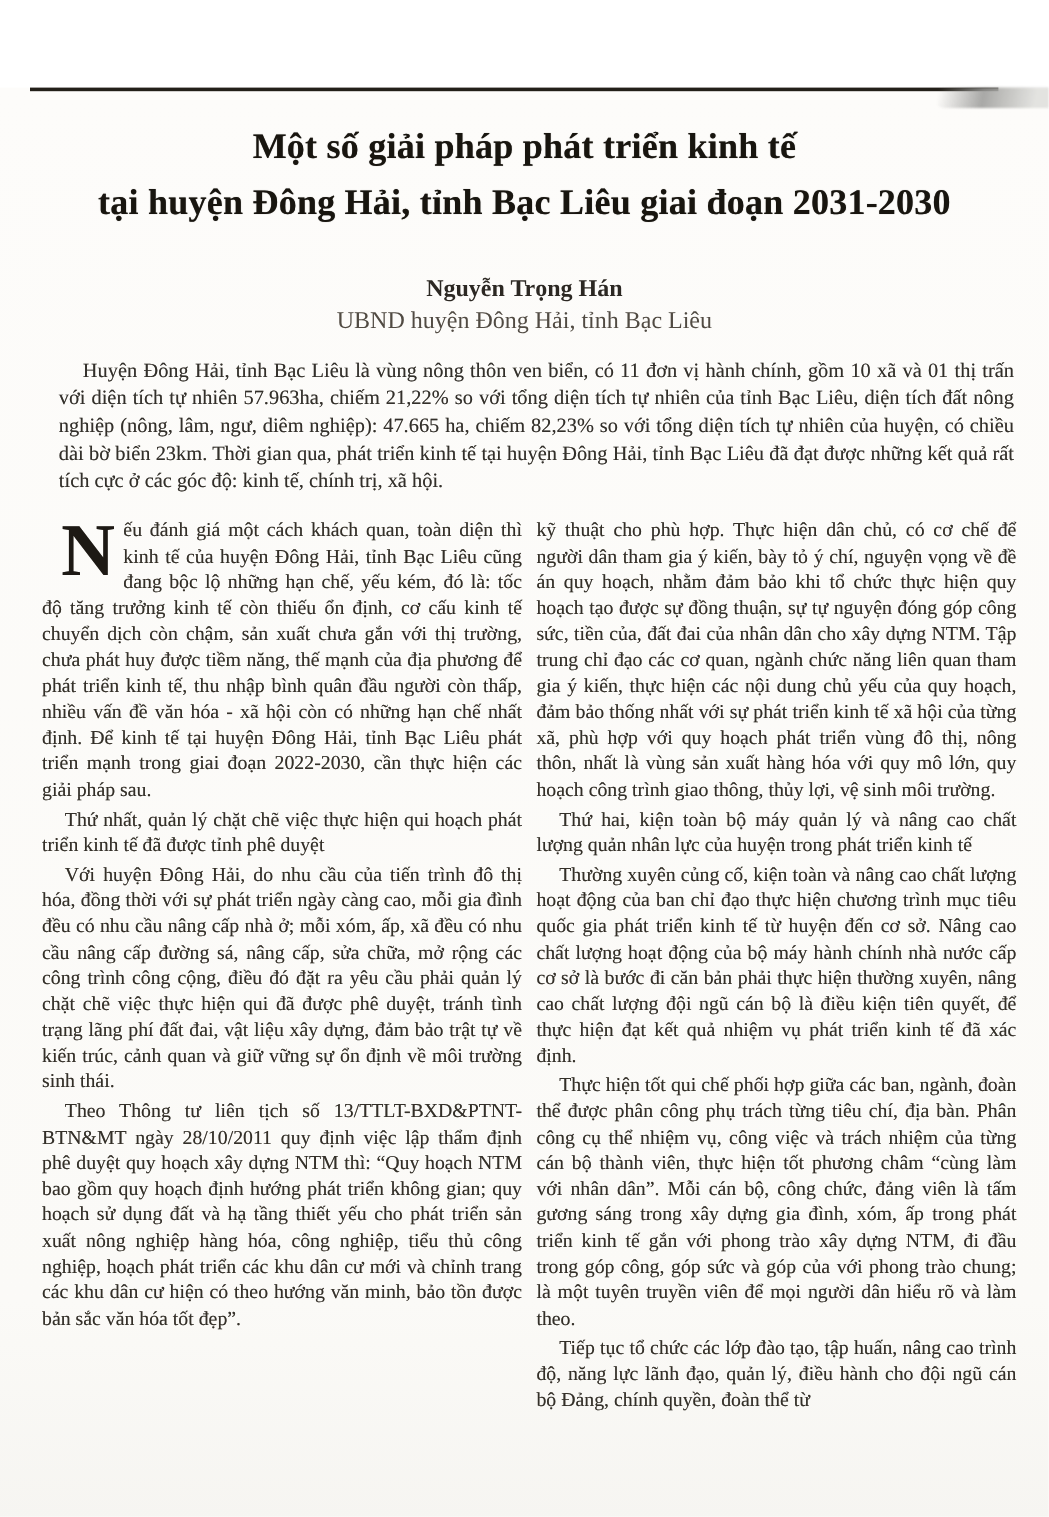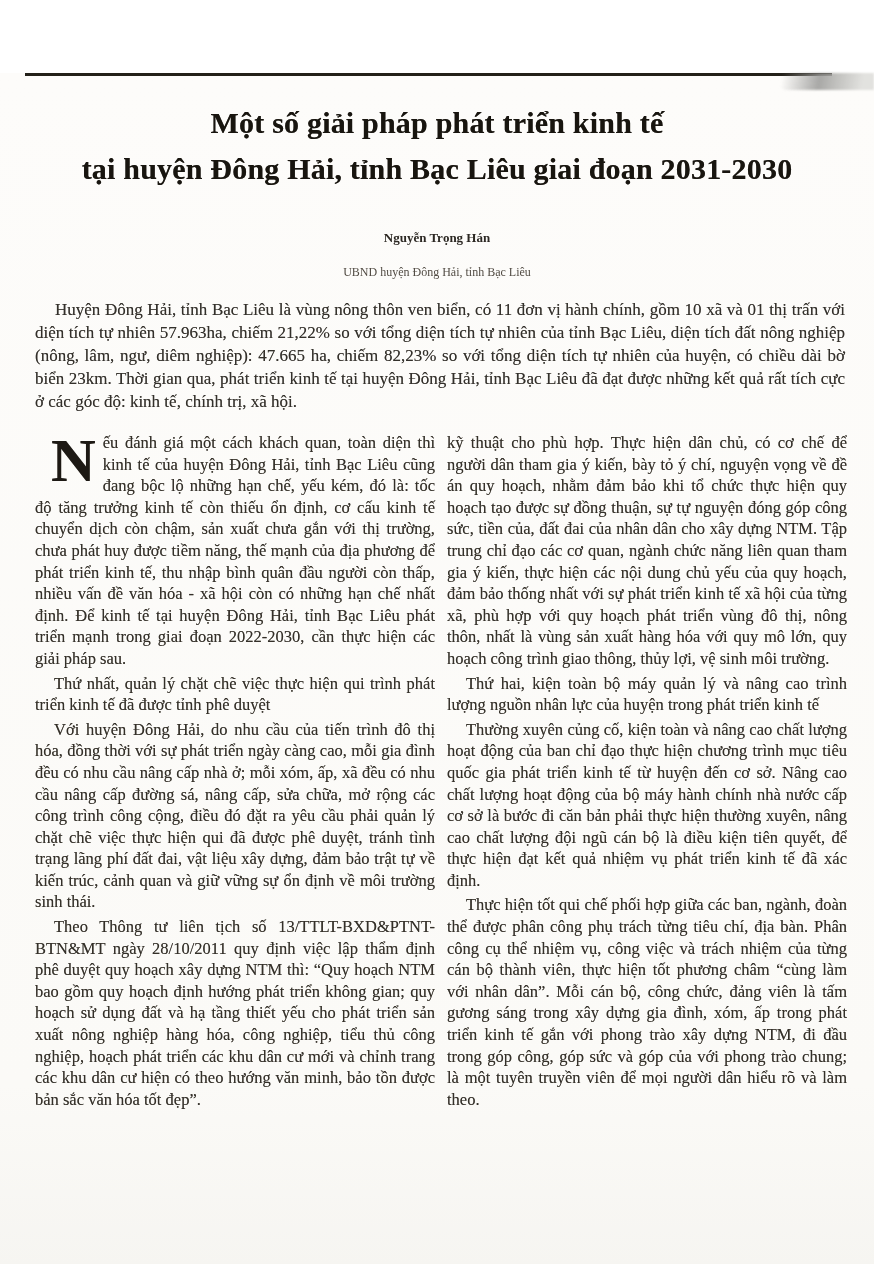--- a/index.html
+++ b/index.html
@@ -35,32 +35,32 @@
     font-weight: bold;
     line-height: 46px;
     color: #18150f;
     letter-spacing: 0.2px;
     text-shadow: 0 0 0.6px rgba(20,16,10,.65);
   }
   .title span { display: block; }
   .author {
     margin-top: 38px;
     text-align: center;
-    font-size: 13px;
+    font-size: 20px;
     font-weight: bold;
     color: #2c2823;
   }
   .affiliation {
-    margin-top: 19px;
+    margin-top: 3px;
     text-align: center;
-    font-size: 12px;
+    font-size: 20px;
     color: #514b43;
   }
   .abstract {
-    margin: 18px 29px 0 35px;
+    margin: 18px 29px 0 49px;
     font-size: 17px;
     line-height: 23px;
     text-align: justify;
     text-indent: 20px;
     color: #33302b;
     text-shadow: 0 0 0.4px rgba(45,40,32,.5);
   }
   .columns {
     display: flex;
     gap: 12px;
@@ -101,25 +101,26 @@
   </h1>
 
   <div class="author">Nguyễn Trọng Hán</div>
   <div class="affiliation">UBND huyện Đông Hải, tỉnh Bạc Liêu</div>
 
   <p class="abstract">Huyện Đông Hải, tỉnh Bạc Liêu là vùng nông thôn ven biển, có 11 đơn vị hành chính, gồm 10 xã và 01 thị trấn với diện tích tự nhiên 57.963ha, chiếm 21,22% so với tổng diện tích tự nhiên của tỉnh Bạc Liêu, diện tích đất nông nghiệp (nông, lâm, ngư, diêm nghiệp): 47.665 ha, chiếm 82,23% so với tổng diện tích tự nhiên của huyện, có chiều dài bờ biển 23km. Thời gian qua, phát triển kinh tế tại huyện Đông Hải, tỉnh Bạc Liêu đã đạt được những kết quả rất tích cực ở các góc độ: kinh tế, chính trị, xã hội.</p>
 
   <div class="columns">
     <div class="col">
       <p class="para noindent"><span class="dropcap">N</span><span>ếu đánh giá một cách khách quan, toàn diện thì kinh tế của huyện Đông Hải, tỉnh Bạc Liêu cũng đang bộc lộ những hạn chế, yếu kém, đó là: tốc độ tăng trưởng kinh tế còn thiếu ổn định, cơ cấu kinh tế chuyển dịch còn chậm, sản xuất chưa gắn với thị trường, chưa phát huy được tiềm năng, thế mạnh của địa phương để phát triển kinh tế, thu nhập bình quân đầu người còn thấp, nhiều vấn đề văn hóa - xã hội còn có những hạn chế nhất định. Để kinh tế tại huyện Đông Hải, tỉnh Bạc Liêu phát triển mạnh trong giai đoạn 2022-2030, cần thực hiện các giải pháp sau.</span></p>
-      <p class="para">Thứ nhất, quản lý chặt chẽ việc thực hiện qui trình phát triển kinh tế đã được tỉnh phê duyệt</p>
+      <p class="para">Thứ nhất, quản lý chặt chẽ việc thực hiện qui hoạch phát triển kinh tế đã được tỉnh phê duyệt</p>
       <p class="para">Với huyện Đông Hải, do nhu cầu của tiến trình đô thị hóa, đồng thời với sự phát triển ngày càng cao, mỗi gia đình đều có nhu cầu nâng cấp nhà ở; mỗi xóm, ấp, xã đều có nhu cầu nâng cấp đường sá, nâng cấp, sửa chữa, mở rộng các công trình công cộng, điều đó đặt ra yêu cầu phải quản lý chặt chẽ việc thực hiện qui đã được phê duyệt, tránh tình trạng lãng phí đất đai, vật liệu xây dựng, đảm bảo trật tự về kiến trúc, cảnh quan và giữ vững sự ổn định về môi trường sinh thái.</p>
       <p class="para">Theo Thông tư liên tịch số 13/TTLT-BXD&amp;PTNT-BTN&amp;MT ngày 28/10/2011 quy định việc lập thẩm định phê duyệt quy hoạch xây dựng NTM thì: “Quy hoạch NTM bao gồm quy hoạch định hướng phát triển không gian; quy hoạch sử dụng đất và hạ tầng thiết yếu cho phát triển sản xuất nông nghiệp hàng hóa, công nghiệp, tiểu thủ công nghiệp, hoạch phát triển các khu dân cư mới và chỉnh trang các khu dân cư hiện có theo hướng văn minh, bảo tồn được bản sắc văn hóa tốt đẹp”.</p>
     </div>
     <div class="col">
       <p class="para noindent">kỹ thuật cho phù hợp. Thực hiện dân chủ, có cơ chế để người dân tham gia ý kiến, bày tỏ ý chí, nguyện vọng về đề án quy hoạch, nhằm đảm bảo khi tổ chức thực hiện quy hoạch tạo được sự đồng thuận, sự tự nguyện đóng góp công sức, tiền của, đất đai của nhân dân cho xây dựng NTM. Tập trung chỉ đạo các cơ quan, ngành chức năng liên quan tham gia ý kiến, thực hiện các nội dung chủ yếu của quy hoạch, đảm bảo thống nhất với sự phát triển kinh tế xã hội của từng xã, phù hợp với quy hoạch phát triển vùng đô thị, nông thôn, nhất là vùng sản xuất hàng hóa với quy mô lớn, quy hoạch công trình giao thông, thủy lợi, vệ sinh môi trường.</p>
-      <p class="para">Thứ hai, kiện toàn bộ máy quản lý và nâng cao trình lượng nguồn nhân lực của huyện trong phát triển kinh tế</p>
+      <p class="para">Thứ hai, kiện toàn bộ máy quản lý và nâng cao chất lượng quản nhân lực của huyện trong phát triển kinh tế</p>
       <p class="para">Thường xuyên củng cố, kiện toàn và nâng cao chất lượng hoạt động của ban chỉ đạo thực hiện chương trình mục tiêu quốc gia phát triển kinh tế từ huyện đến cơ sở. Nâng cao chất lượng hoạt động của bộ máy hành chính nhà nước cấp cơ sở là bước đi căn bản phải thực hiện thường xuyên, nâng cao chất lượng đội ngũ cán bộ là điều kiện tiên quyết, để thực hiện đạt kết quả nhiệm vụ phát triển kinh tế đã xác định.</p>
       <p class="para">Thực hiện tốt qui chế phối hợp giữa các ban, ngành, đoàn thể được phân công phụ trách từng tiêu chí, địa bàn. Phân công cụ thể nhiệm vụ, công việc và trách nhiệm của từng cán bộ thành viên, thực hiện tốt phương châm “cùng làm với nhân dân”. Mỗi cán bộ, công chức, đảng viên là tấm gương sáng trong xây dựng gia đình, xóm, ấp trong phát triển kinh tế gắn với phong trào xây dựng NTM, đi đầu trong góp công, góp sức và góp của với phong trào chung; là một tuyên truyền viên để mọi người dân hiểu rõ và làm theo.</p>
+      <p class="para">Tiếp tục tổ chức các lớp đào tạo, tập huấn, nâng cao trình độ, năng lực lãnh đạo, quản lý, điều hành cho đội ngũ cán bộ Đảng, chính quyền, đoàn thể từ</p>
     </div>
   </div>
 
 </div>
 
 </body></html>

